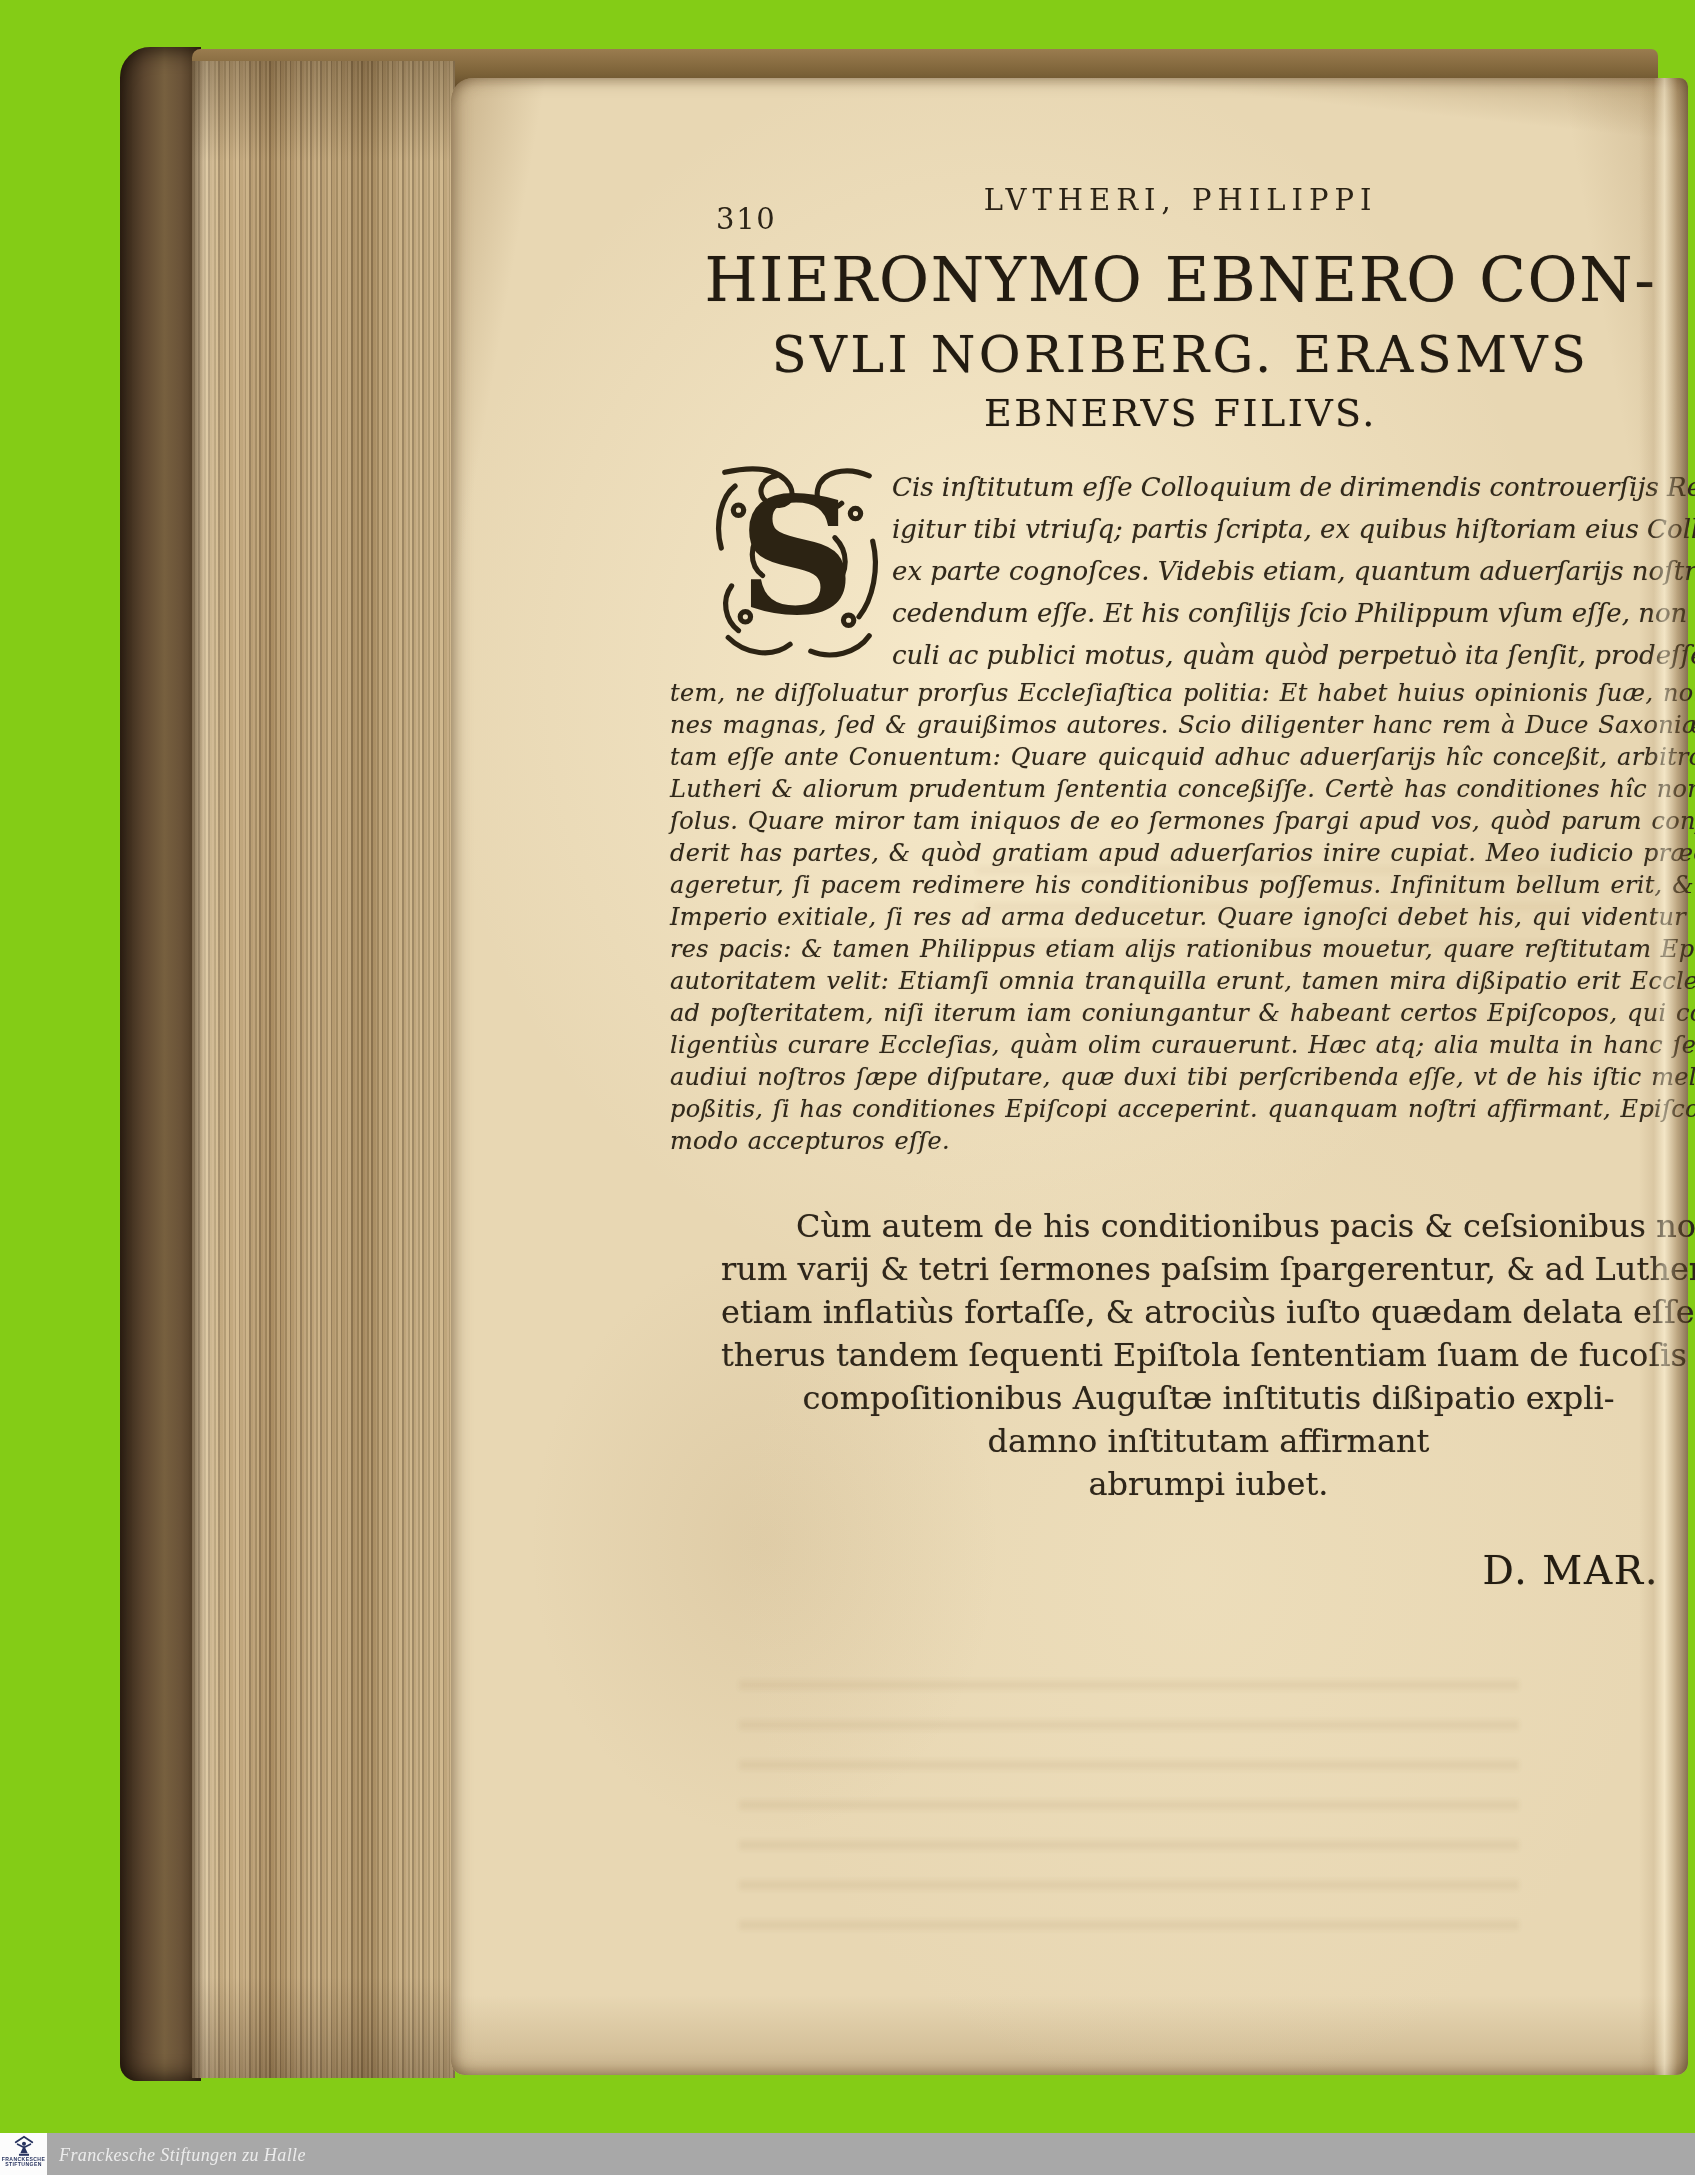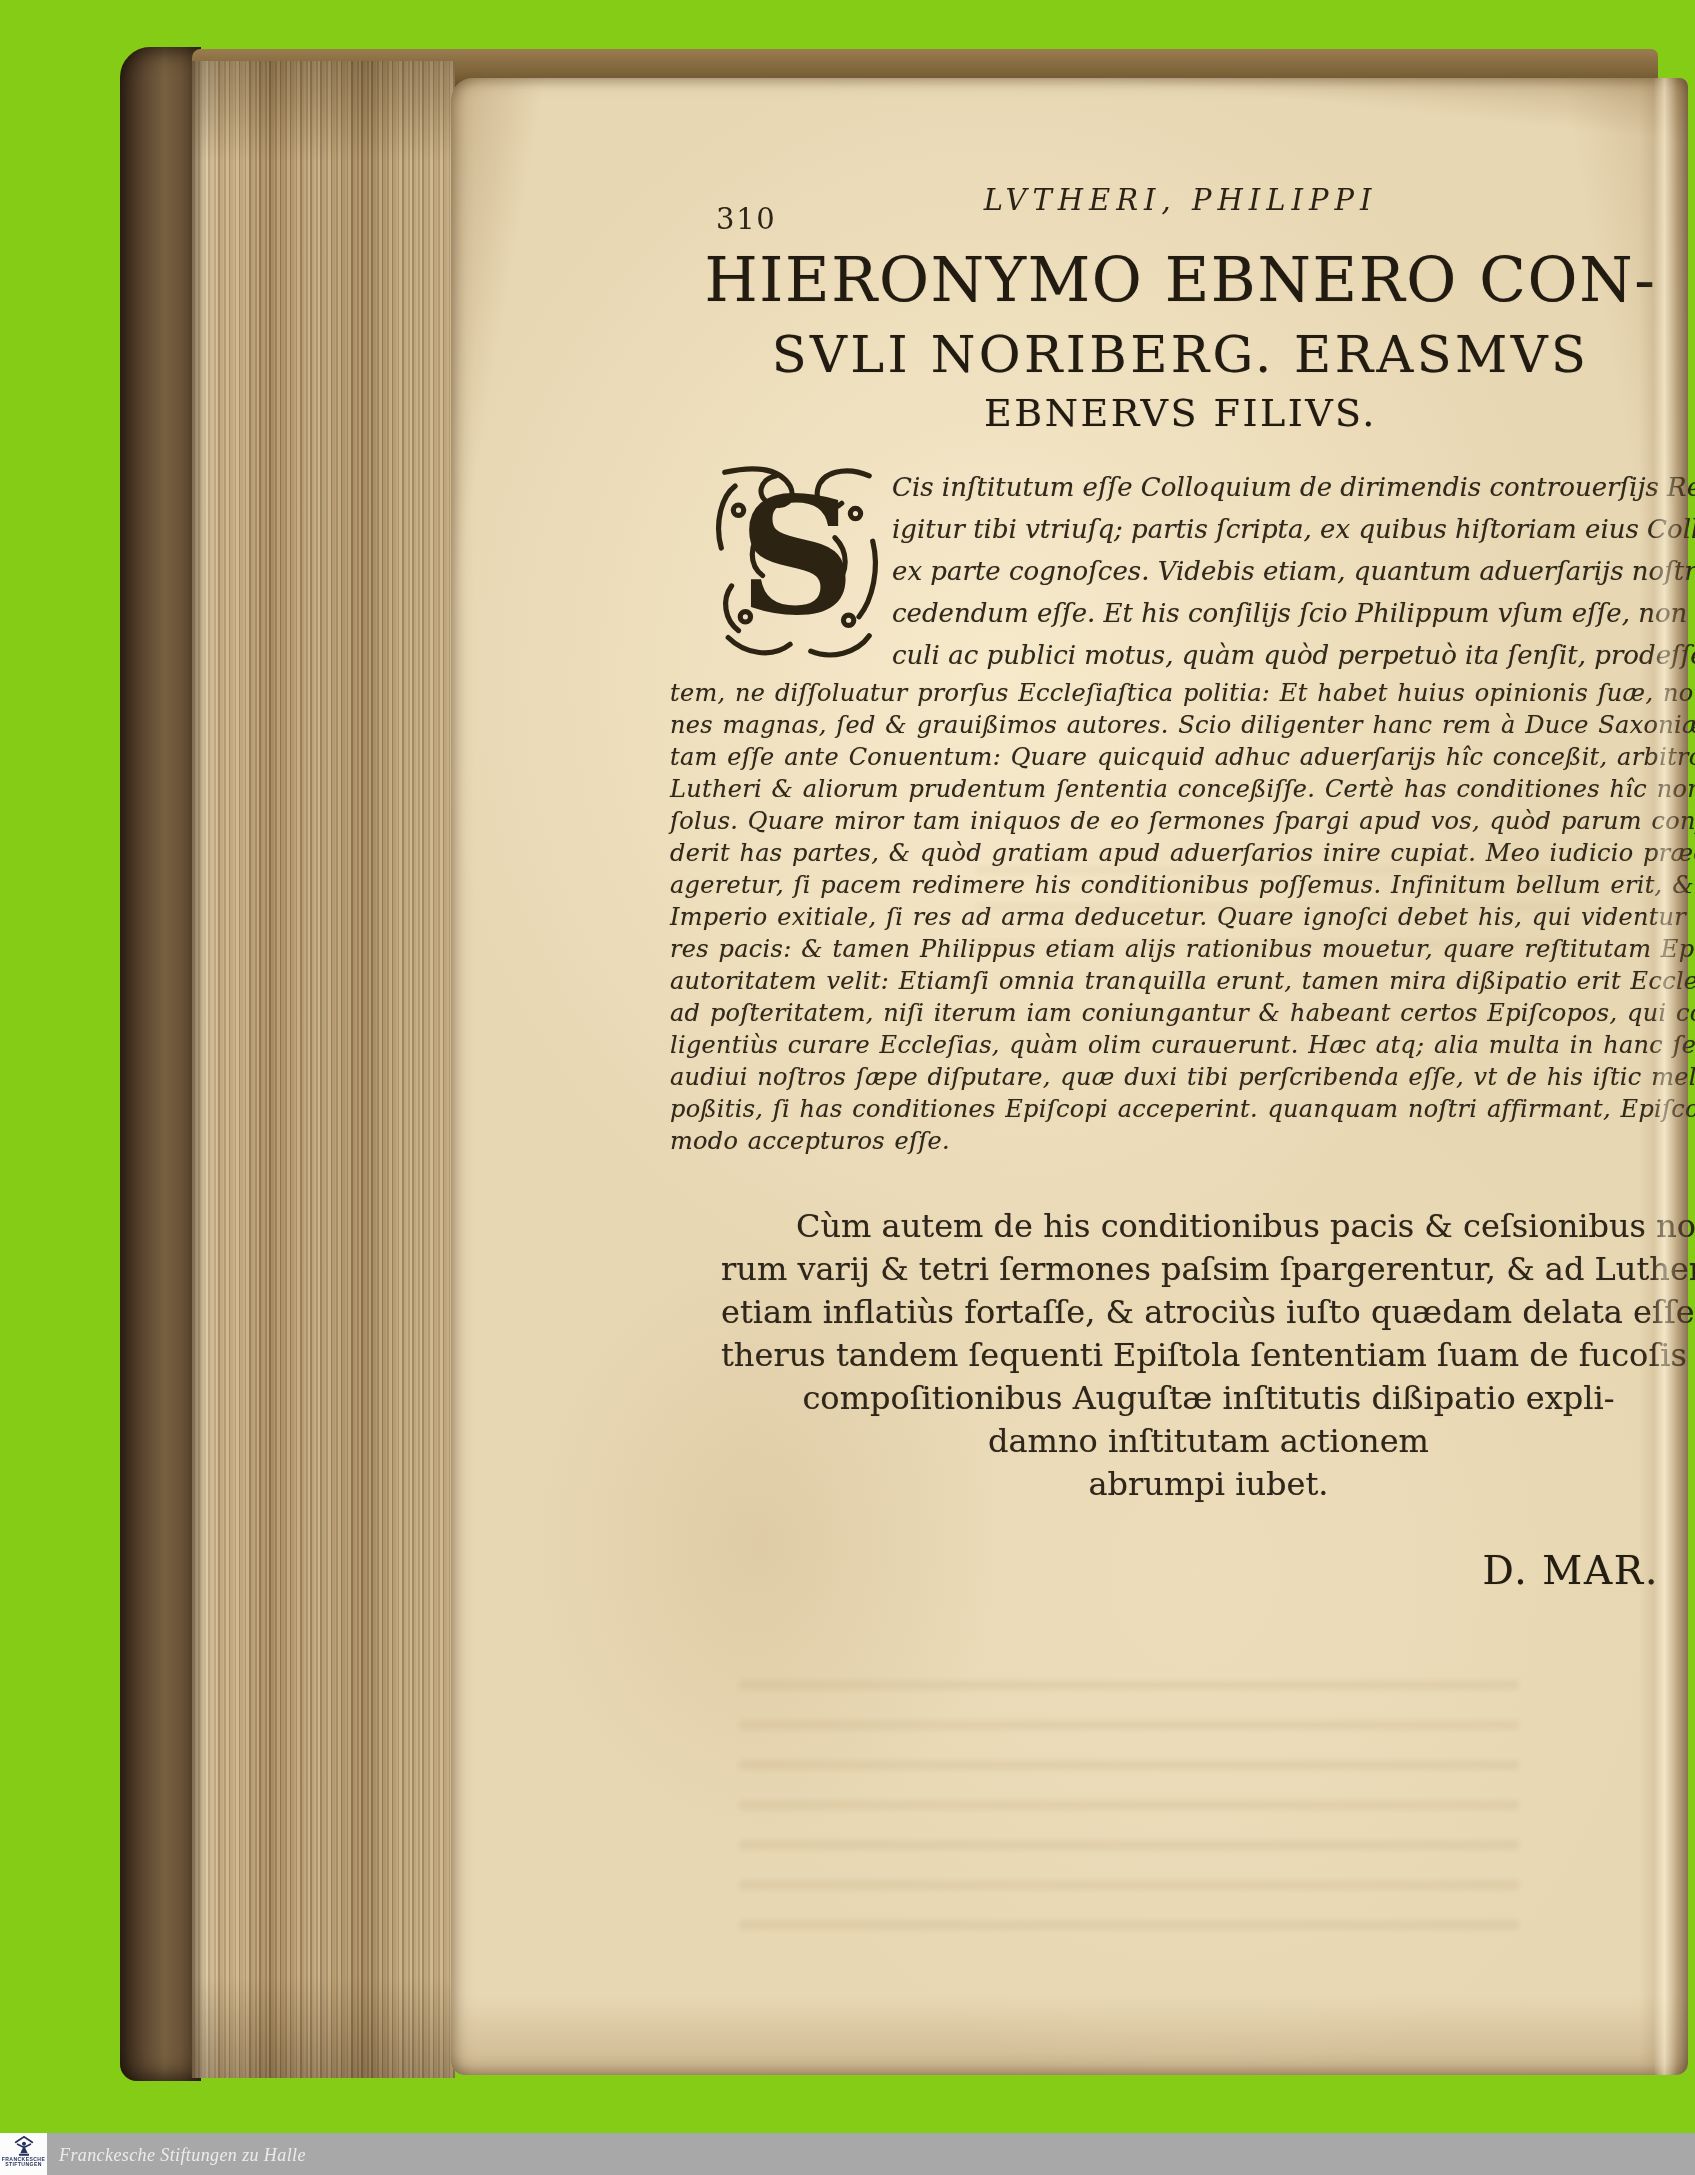--- a/index.html
+++ b/index.html
@@ -35,21 +35,21 @@
                inset -8.5px 0 13.6px -6.8px rgba(95,70,40,.35),
                inset 0 10.2px 15.3px -8.5px rgba(95,70,40,.5),
                inset 0 -12px 17px -10.2px rgba(95,70,40,.5);}
   .page-fold{position:absolute;right:0;top:0;width:49px;height:100%;
     background:linear-gradient(90deg,rgba(0,0,0,0),rgba(140,110,70,.15) 30%,rgba(252,242,214,.55) 52%,rgba(133,103,64,.40) 78%,rgba(82,60,32,.50) 100%);
     border-radius:0 8.5px 12px 0;}
 
   
   .pagenum{position:absolute;left:265px;top:124px;font-size:29px;letter-spacing:1.7px;color:#2d2518;}
   .running-header{position:absolute;left:219px;top:105px;width:1021px;text-align:center;
-    font-size:29px;letter-spacing:6px;color:#2b2316;font-style:italic;}
+    font-size:29px;letter-spacing:6px;color:#2b2316;}
   .title{position:absolute;left:219px;top:159px;width:1021px;text-align:center;color:#221b11;
     text-shadow:0 0 0.8px rgba(34,27,17,.45);}
   .t1{font-size:61px;line-height:85px;letter-spacing:1.7px;}
   .t2{font-size:51px;line-height:66px;letter-spacing:3.4px;}
   .t3{font-size:38px;line-height:51px;letter-spacing:2.5px;}
 
   .dropcap{position:absolute;left:259px;top:384px;width:174px;height:203px;}
 
   .letter{position:absolute;left:219px;top:390px;width:1030px;font-style:italic;
     text-shadow:0 0 0.8px rgba(48,40,26,.35);}
@@ -151,21 +151,21 @@
       <div class="l-sm">poßitis, ſi has conditiones Epiſcopi acceperint. quanquam noſtri affirmant, Epiſcopos nullo</div>
       <div class="l-sm">modo accepturos eſſe.</div>
     </div>
 
     <div class="roman">
       <div class="ro-line ro-ind">Cùm autem de his conditionibus pacis &amp; ceſsionibus noſtro-</div>
       <div class="ro-line">rum varij &amp; tetri ſermones paſsim ſpargerentur, &amp; ad Lutherum</div>
       <div class="ro-line">etiam inflatiùs fortaſſe, &amp; atrociùs iuſto quædam delata eſſent, Lu-</div>
       <div class="ro-line">therus tandem ſequenti Epiſtola ſententiam ſuam de fucoſis illis</div>
       <div class="ro-line ro-c">compoſitionibus Auguſtæ inſtitutis dißipatio expli-</div>
-      <div class="ro-line ro-c">damno inſtitutam actionem</div>
+      <div class="ro-line ro-c">damno inſtitutam affirmant</div>
       <div class="ro-line ro-c">abrumpi iubet.</div>
     </div>
 
     <div class="catchword">D. MAR.</div>
 
     <div class="page-fold"></div>
   </div>
 
   <div class="footer-bar">
     <div class="logo-box">

